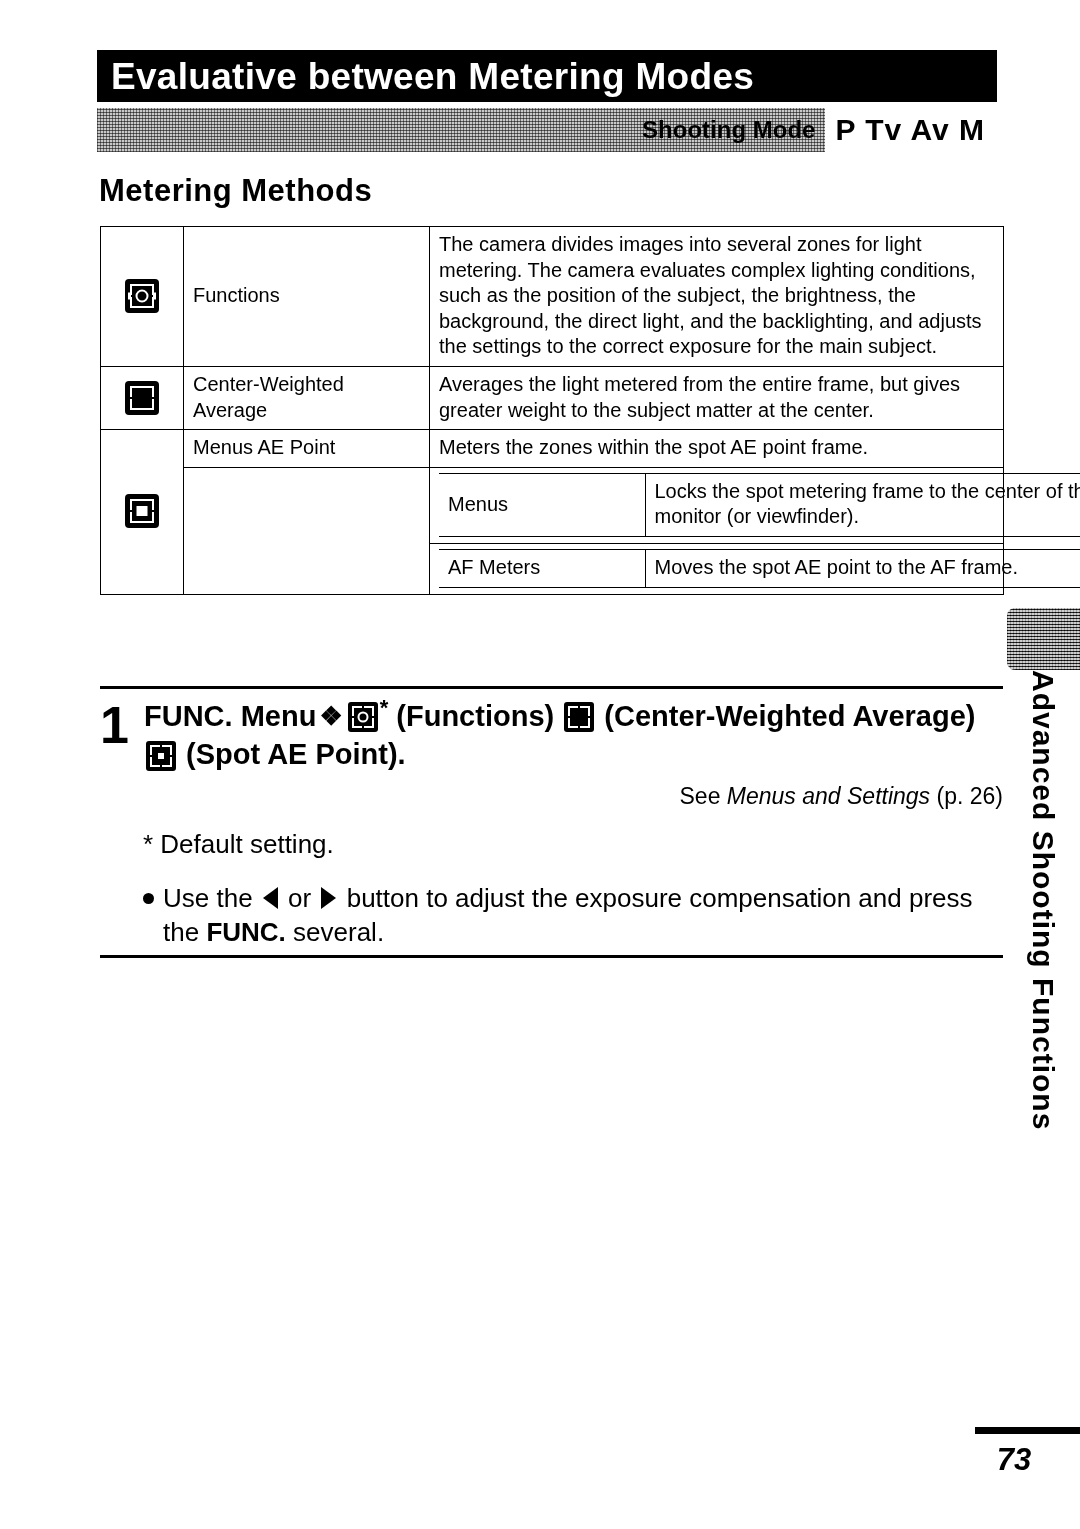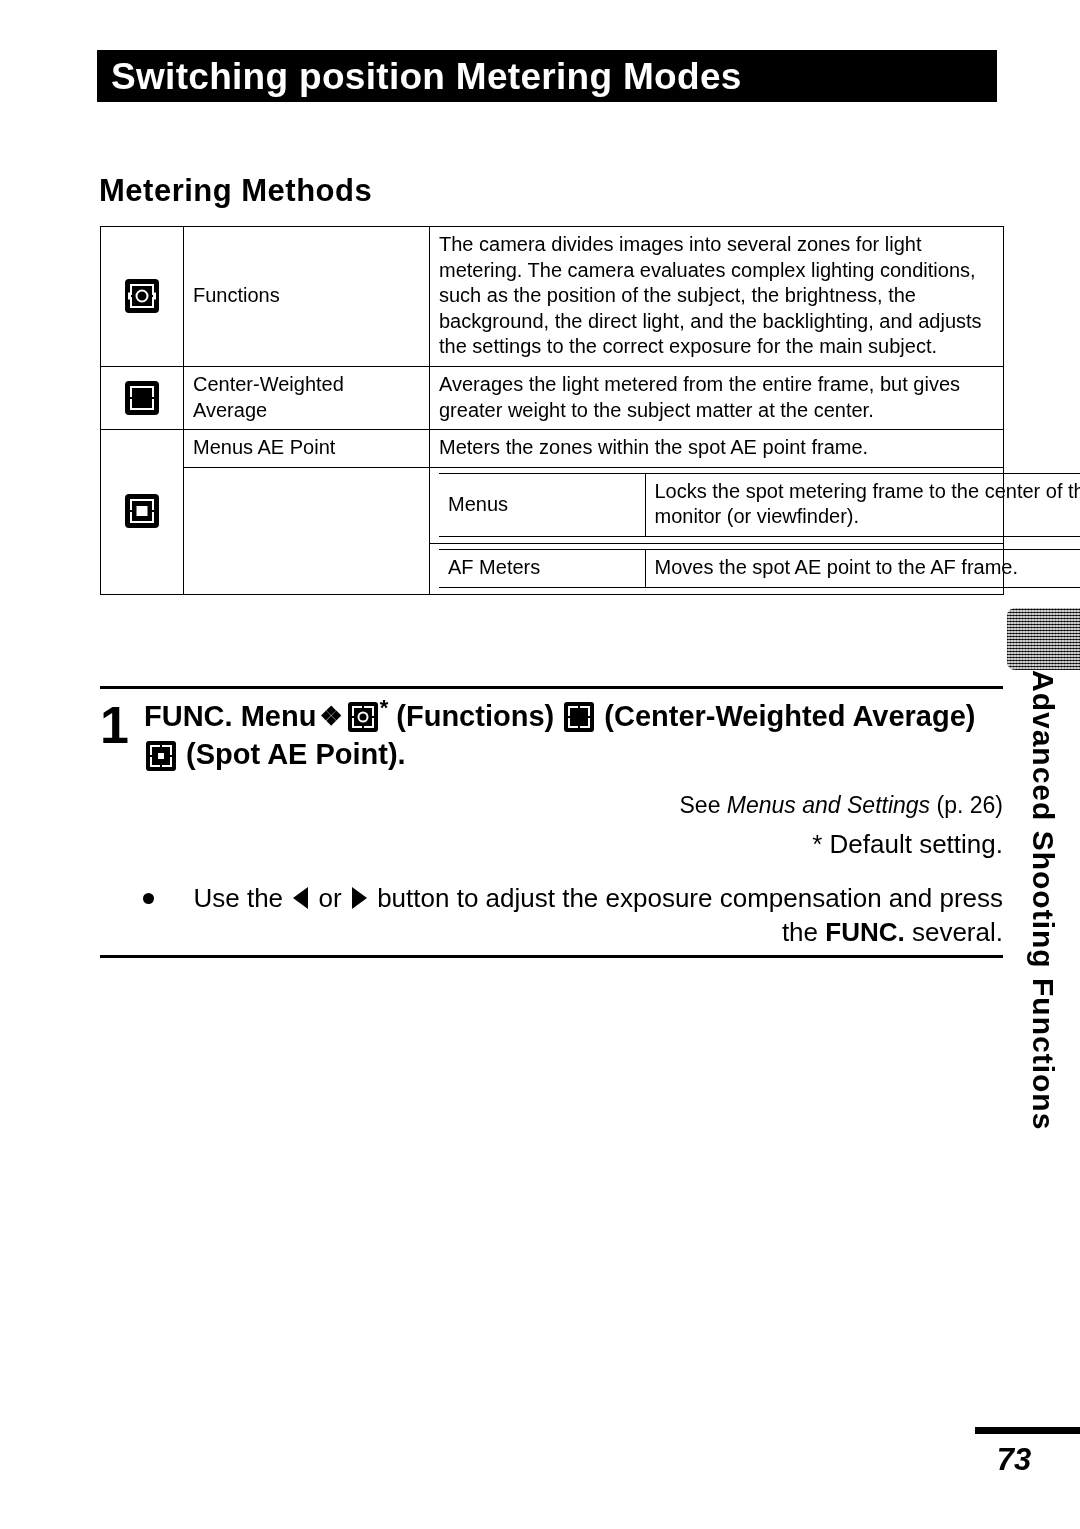--- a/index.html
+++ b/index.html
@@ -243,35 +243,34 @@
     top: -2px;
   }
   .sup-star {
     font-size: 22px;
     vertical-align: super;
     line-height: 0;
     font-weight: bold;
   }
   .see-ref {
     position: absolute;
-    right: 0px; top: 97px;
+    right: 0px; top: 88px;
     font-size: 23px;
     line-height: 1;
     white-space: nowrap;
   }
   .see-ref i { font-style: italic; }
 
   
   .notes {
     position: absolute;
     left: 143px; top: 828px;
     width: 860px;
     font-size: 26px;
     line-height: 1.30;
-    text-align: right;
   }
   .note-default { margin-bottom: 20px; white-space: nowrap; }
   .note-bullet {
     position: relative;
     padding-left: 20px;
   }
   .note-bullet .dot {
     position: absolute;
     left: 0; top: 11px;
     width: 11px; height: 11px;
@@ -354,23 +353,29 @@
     font-style: italic;
     line-height: 1;
   }
 </style>
 </head>
 <body>
 
 <div class="page">
 
   <div class="title-banner">
-    <span class="title-text">Switching position Metering Modes</span>
-  </div>
-
+    <span class="title-text">Evaluative between Metering Modes</span>
+  </div>
+
+  <div class="mode-strip">
+    <span class="mode-label">Shooting Mode</span>
+    <span class="mode-values">
+      <span>P Tv Av M</span>
+    </span>
+  </div>
 
   <div class="section-heading">Metering Methods</div>
 
   <div class="table-wrap">
     <table class="metering">
       <tbody>
 
         <tr>
           <td class="icon-cell">
             <span class="m-icon">

